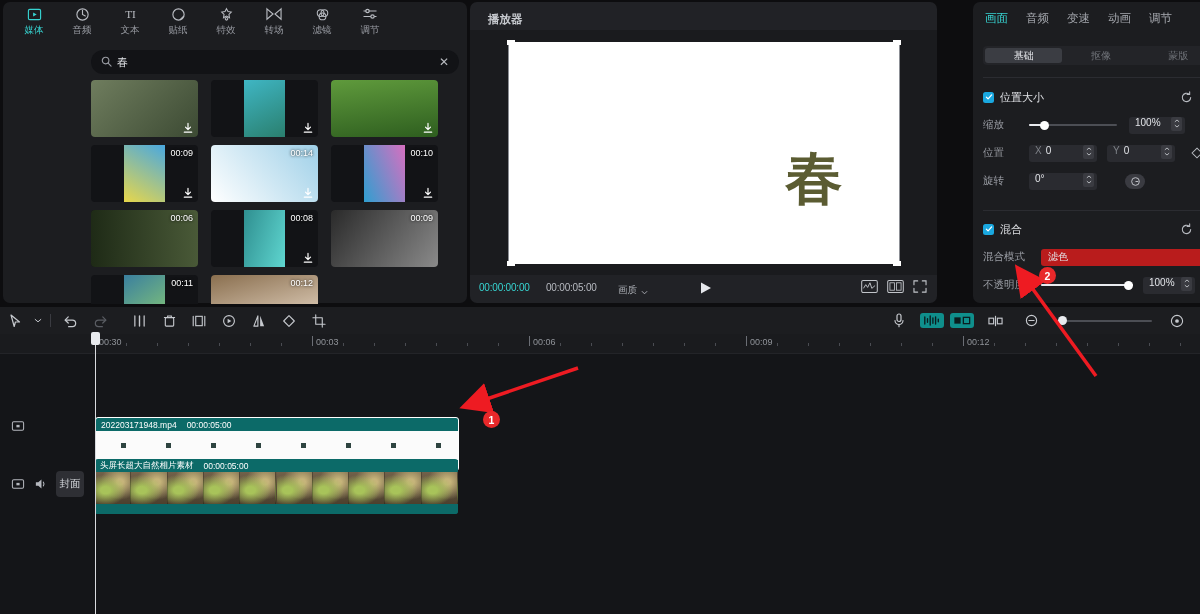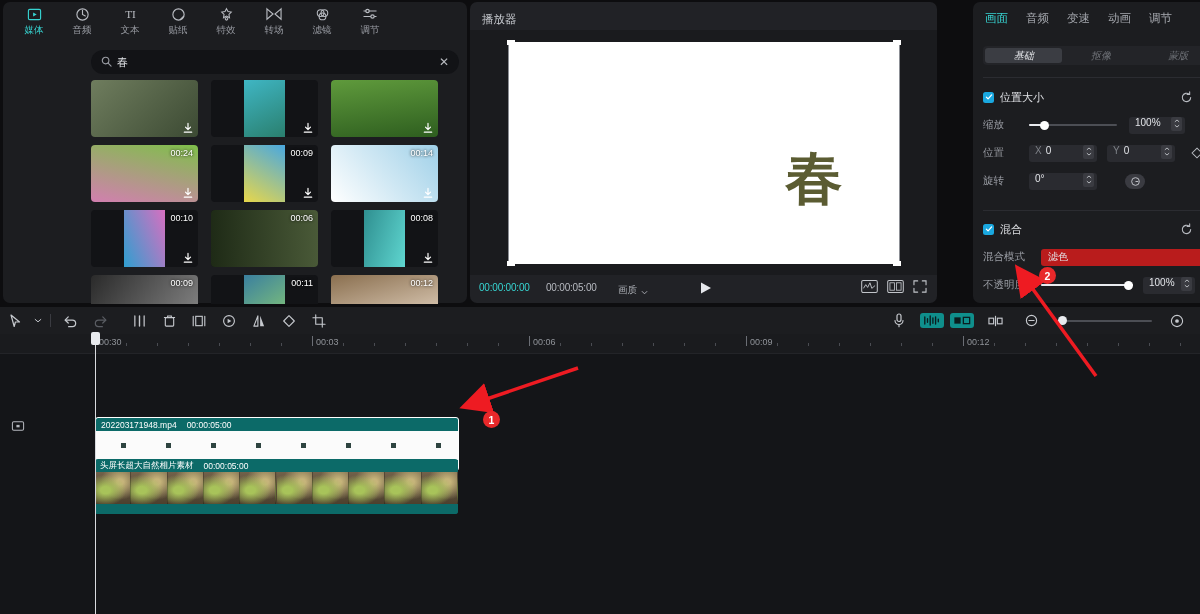--- a/index.html
+++ b/index.html
@@ -40,21 +40,21 @@
 
   .grid { position: absolute; left: 88px; top: 78px; width: 372px; height: 224px; display: grid; grid-template-columns: repeat(3, 107px); grid-auto-rows: 57px; gap: 8px 13px; overflow: hidden; }
   .thumb { position: relative; background: #121316; border-radius: 4px; overflow: hidden; cursor: pointer; }
   .thumb .img { position: absolute; inset: 0; }
   .thumb.portrait .img { left: 33px; right: 33px; }
   .thumb .dur { position: absolute; right: 5px; top: 3px; font-size: 9px; color: #fff; text-shadow: 0 0 3px #000; }
   .thumb .dl { position: absolute; right: 4px; bottom: 3px; width: 13px; height: 13px; color: #fff; display: flex; align-items: center; justify-content: center; }
 
   
   #player-panel { left: 470px; top: 2px; width: 467px; height: 301px; background: #212226; }
-  .player-title { position: absolute; left: 12px; top: 10px; font-size: 11.5px; color: #c8cbd0; }
+  .player-title { position: absolute; left: 18px; top: 10px; font-size: 11.5px; color: #c8cbd0; font-weight: bold; }
   .stage { position: absolute; left: 0; top: 28px; width: 467px; height: 245px; background: #1a1b1e; display: flex; align-items: center; justify-content: center; }
   .canvas { position: relative; width: 392px; height: 222px; background: #ffffff; }
   .canvas .cjk { position: absolute; right: 57px; top: 108px; font-size: 57px; color: #5b5c32; font-family: "DejaVu Sans", sans-serif; font-weight: 700; line-height: 1; }
   .handle { position: absolute; width: 8px; height: 5px; background: #fff; }
   .h-tl { left: -1px; top: -2px; } .h-tr { right: -1px; top: -2px; }
   .h-bl { left: -1px; bottom: -2px; } .h-br { right: -1px; bottom: -2px; }
   .vline { position: absolute; top: 0; bottom: 0; width: 1px; background: #8c8f95; }
   .vline.l { left: 0; } .vline.r { right: 0; }
 
   .pbar { position: absolute; left: 0; bottom: 0; width: 467px; height: 30px; }
@@ -65,21 +65,21 @@
   .play-btn { position: absolute; left: 228px; top: 8px; width: 16px; height: 14px; cursor: pointer; }
   .pbar-right { position: absolute; right: 10px; top: 7px; display: flex; align-items: center; gap: 9px; }
   .pbtn { cursor: pointer; color: #c2c5ca; display: flex; align-items: center; }
 
   
   #props-panel { left: 941px; top: 2px; width: 256px; height: 301px; background: #1c1d20; margin-left: 32px; }
   .ptabs { position: absolute; left: 0; top: 0; width: 100%; height: 32px; display: flex; align-items: center; padding-left: 12px; gap: 18px; }
   .ptab { font-size: 11.5px; color: #a6a9af; cursor: pointer; }
   .ptab.active { color: #37d5d2; }
   .segctrl { position: absolute; left: 10px; top: 44px; width: 236px; height: 19px; background: #232428; border-radius: 4px; display: flex; padding: 2px; }
-  .seg { flex: 1; display: flex; align-items: center; justify-content: center; font-size: 10px; color: #6f7278; border-radius: 3px; cursor: pointer; font-style: italic; }
+  .seg { flex: 1; display: flex; align-items: center; justify-content: center; font-size: 10px; color: #6f7278; border-radius: 3px; cursor: pointer; }
   .seg.active { background: #3b3d43; color: #e6e8ec; }
 
   .sect { position: absolute; left: 10px; width: 238px; }
   .sect-head { display: flex; align-items: center; height: 20px; }
   .chk { width: 11px; height: 11px; border-radius: 2.5px; background: #1aa8e0; margin-right: 6px; display: flex; align-items: center; justify-content: center; cursor: pointer; }
   .chk svg { display: block; }
   .sect-title { font-size: 11px; color: #dfe1e5; }
   .sect-head .spacer { flex: 1; }
   .ic-reset, .ic-key { color: #b7bac0; cursor: pointer; display: flex; align-items: center; }
   .ic-key { margin-left: 16px; }
@@ -241,30 +241,20 @@
             <div class="img" style="background: linear-gradient(154deg, rgb(63, 182, 196), rgb(42, 127, 110));"></div>
             <div class="dl">
               <svg width="12" height="12" viewBox="0 0 13 13">
                 <path d="M6.5 1.5v6.6M3.8 5.6l2.7 2.7 2.7-2.7" fill="none" stroke="#fff" stroke-width="1.3" stroke-linecap="round" stroke-linejoin="round"></path>
                 <path d="M2.5 11h8" stroke="#fff" stroke-width="1.3" stroke-linecap="round"></path>
               </svg>
             </div>
           </div>
           <div class="thumb">
             <div class="img" style="background: linear-gradient(173deg, rgb(95, 154, 60), rgb(46, 94, 31));"></div>
-            <div class="dl">
-              <svg width="12" height="12" viewBox="0 0 13 13">
-                <path d="M6.5 1.5v6.6M3.8 5.6l2.7 2.7 2.7-2.7" fill="none" stroke="#fff" stroke-width="1.3" stroke-linecap="round" stroke-linejoin="round"></path>
-                <path d="M2.5 11h8" stroke="#fff" stroke-width="1.3" stroke-linecap="round"></path>
-              </svg>
-            </div>
-          </div>
-          <div class="thumb">
-            <div class="img" style="background: linear-gradient(192deg, rgb(127, 191, 74), rgb(210, 127, 176));"></div>
-            <div class="dur">00:24</div>
             <div class="dl">
               <svg width="12" height="12" viewBox="0 0 13 13">
                 <path d="M6.5 1.5v6.6M3.8 5.6l2.7 2.7 2.7-2.7" fill="none" stroke="#fff" stroke-width="1.3" stroke-linecap="round" stroke-linejoin="round"></path>
                 <path d="M2.5 11h8" stroke="#fff" stroke-width="1.3" stroke-linecap="round"></path>
               </svg>
             </div>
           </div>
           <div class="thumb portrait">
             <div class="img" style="background: linear-gradient(211deg, rgb(73, 168, 224), rgb(232, 215, 74));"></div>
             <div class="dur">00:09</div>
@@ -755,20 +745,35 @@
             <div style="position: absolute; top: 12px; left: 205px; width: 5px; height: 5px; background: rgb(46, 68, 64);"></div>
             <div style="position: absolute; top: 12px; left: 250px; width: 5px; height: 5px; background: rgb(46, 68, 64);"></div>
             <div style="position: absolute; top: 12px; left: 295px; width: 5px; height: 5px; background: rgb(46, 68, 64);"></div>
             <div style="position: absolute; top: 12px; left: 340px; width: 5px; height: 5px; background: rgb(46, 68, 64);"></div>
           </div>
         <div class="cfoot"></div>
       </div>
     </div>
 
     <div class="track" style="top:120px; width:1200px;">
+      <div class="track-head">
+        <span class="thbtn">
+          <svg width="14" height="14" viewBox="0 0 15 15">
+              <rect x="1.5" y="3" width="12" height="9" rx="1.5" fill="none" stroke="currentColor" stroke-width="1.1"></rect>
+              <rect x="5.8" y="6.3" width="3.4" height="2.6" fill="currentColor"></rect>
+            </svg>
+        </span>
+        <span class="thbtn">
+          <svg width="14" height="14" viewBox="0 0 15 15">
+              <path d="M2 5.5h2.6L8 2.6v9.8L4.6 9.5H2z" fill="currentColor"></path>
+              <path d="M10 5.5a3.4 3.4 0 0 1 0 4" fill="none" stroke="currentColor" stroke-width="1.1" stroke-linecap="round"></path>
+            </svg>
+        </span>
+        <span class="cover-btn">封面</span>
+      </div>
       <div class="clip" id="clip-2" style="left:95px; top:5px; width:363px; height:55px;">
         <div class="clabel">
           <span>头屏长超大自然相片素材</span>
           <span>00:00:05:00</span>
         </div>
         <div class="cstrip" id="clip2-strip" style="background: linear-gradient(rgb(107, 92, 68), rgb(74, 62, 44));">
             <div style="position: absolute; top: 0px; bottom: 0px; left: 0px; width: 36.3px; background: radial-gradient(at 30% 55%, rgb(168, 195, 90) 0px, rgb(168, 195, 90) 14%, rgba(168, 195, 90, 0) 60%), radial-gradient(at 72% 30%, rgb(198, 180, 122) 0px, rgb(198, 180, 122) 9%, rgba(198, 180, 122, 0) 55%), linear-gradient(rgb(114, 97, 74), rgb(75, 63, 45)); border-right: 1px solid rgba(0, 0, 0, 0.25);"></div>
             <div style="position: absolute; top: 0px; bottom: 0px; left: 36.3px; width: 36.3px; background: radial-gradient(at 30% 55%, rgb(168, 195, 90) 0px, rgb(168, 195, 90) 14%, rgba(168, 195, 90, 0) 60%), radial-gradient(at 72% 30%, rgb(198, 180, 122) 0px, rgb(198, 180, 122) 9%, rgba(198, 180, 122, 0) 55%), linear-gradient(rgb(114, 97, 74), rgb(75, 63, 45)); border-right: 1px solid rgba(0, 0, 0, 0.25);"></div>
             <div style="position: absolute; top: 0px; bottom: 0px; left: 72.6px; width: 36.3px; background: radial-gradient(at 30% 55%, rgb(168, 195, 90) 0px, rgb(168, 195, 90) 14%, rgba(168, 195, 90, 0) 60%), radial-gradient(at 72% 30%, rgb(198, 180, 122) 0px, rgb(198, 180, 122) 9%, rgba(198, 180, 122, 0) 55%), linear-gradient(rgb(114, 97, 74), rgb(75, 63, 45)); border-right: 1px solid rgba(0, 0, 0, 0.25);"></div>
             <div style="position: absolute; top: 0px; bottom: 0px; left: 108.9px; width: 36.3px; background: radial-gradient(at 30% 55%, rgb(168, 195, 90) 0px, rgb(168, 195, 90) 14%, rgba(168, 195, 90, 0) 60%), radial-gradient(at 72% 30%, rgb(198, 180, 122) 0px, rgb(198, 180, 122) 9%, rgba(198, 180, 122, 0) 55%), linear-gradient(rgb(114, 97, 74), rgb(75, 63, 45)); border-right: 1px solid rgba(0, 0, 0, 0.25);"></div>

